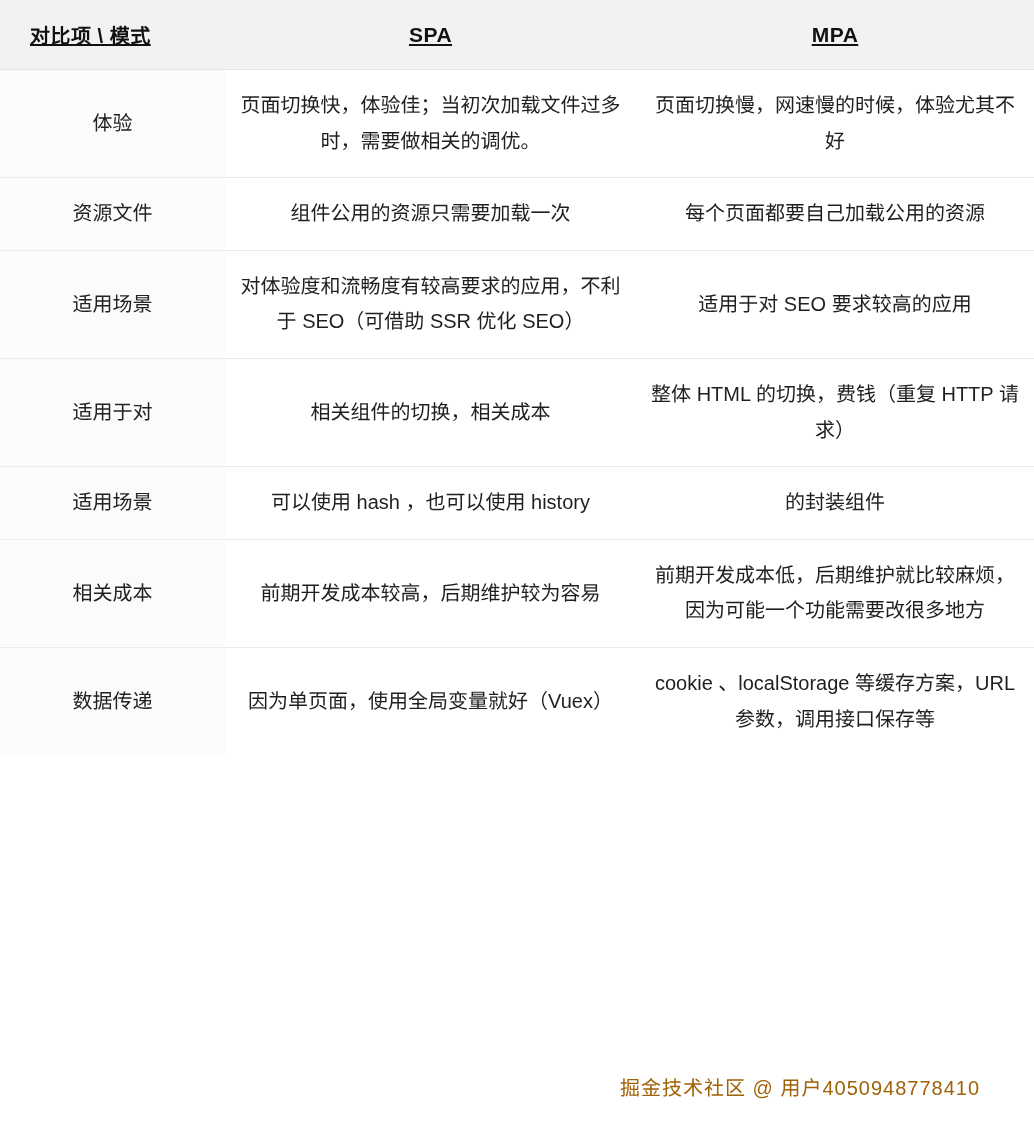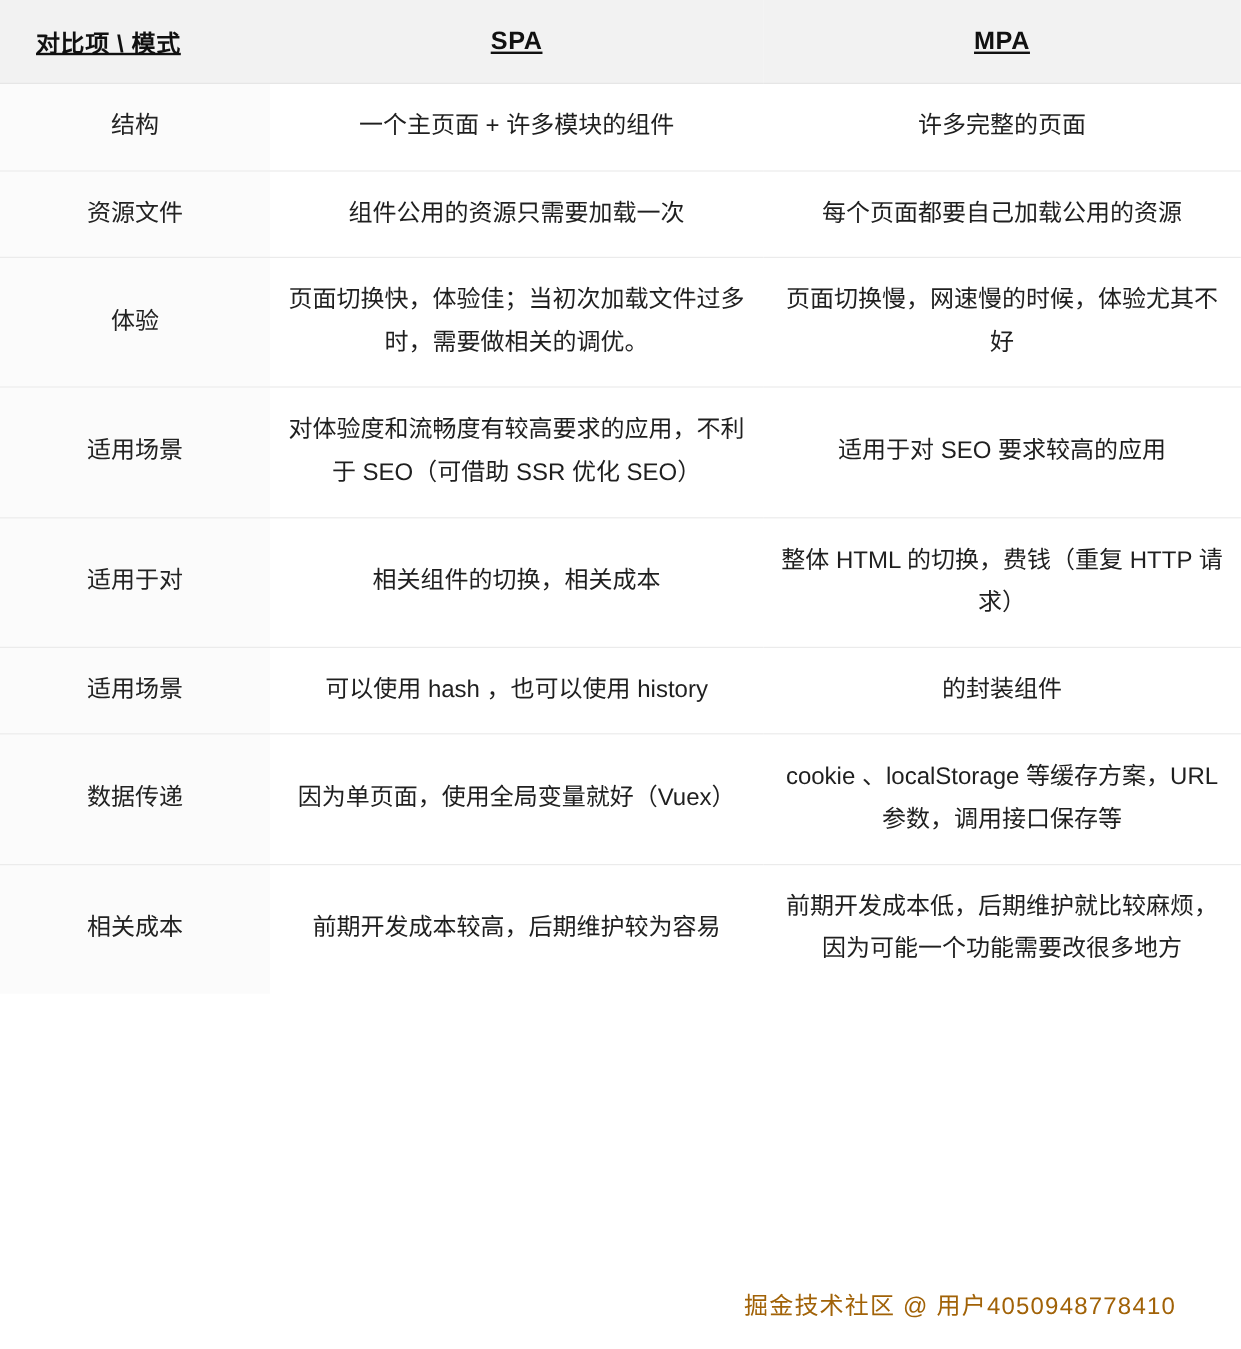--- a/index.html
+++ b/index.html
@@ -87,55 +87,50 @@
     </colgroup>
     <thead>
       <tr>
         <th class="first">对比项 \ 模式</th>
         <th>SPA</th>
         <th>MPA</th>
       </tr>
     </thead>
     <tbody>
       <tr>
-        <td class="label">结构</td>
-        <td>一个主页面 + 许多模块的组件</td>
-        <td>许多完整的页面</td>
+        <td class="label">体验</td>
+        <td>页面切换快，体验佳；当初次加载文件过多时，需要做相关的调优。</td>
+        <td>页面切换慢，网速慢的时候，体验尤其不好</td>
       </tr>
       <tr>
         <td class="label">资源文件</td>
         <td>组件公用的资源只需要加载一次</td>
         <td>每个页面都要自己加载公用的资源</td>
-      </tr>
-      <tr>
-        <td class="label">体验</td>
-        <td>页面切换快，体验佳；当初次加载文件过多时，需要做相关的调优。</td>
-        <td>页面切换慢，网速慢的时候，体验尤其不好</td>
       </tr>
       <tr>
         <td class="label">适用场景</td>
         <td>对体验度和流畅度有较高要求的应用，不利于 SEO（可借助 SSR 优化 SEO）</td>
         <td>适用于对 SEO 要求较高的应用</td>
       </tr>
       <tr>
         <td class="label">适用于对</td>
         <td>相关组件的切换，相关成本</td>
         <td>整体 HTML 的切换，费钱（重复 HTTP 请求）</td>
       </tr>
       <tr>
         <td class="label">适用场景</td>
         <td>可以使用 hash ，也可以使用 history</td>
         <td>的封装组件</td>
       </tr>
       <tr>
+        <td class="label">相关成本</td>
+        <td>前期开发成本较高，后期维护较为容易</td>
+        <td>前期开发成本低，后期维护就比较麻烦，因为可能一个功能需要改很多地方</td>
+      </tr>
+      <tr>
         <td class="label">数据传递</td>
         <td>因为单页面，使用全局变量就好（Vuex）</td>
         <td>cookie 、localStorage 等缓存方案，URL 参数，调用接口保存等</td>
-      </tr>
-      <tr>
-        <td class="label">相关成本</td>
-        <td>前期开发成本较高，后期维护较为容易</td>
-        <td>前期开发成本低，后期维护就比较麻烦，因为可能一个功能需要改很多地方</td>
       </tr>
     </tbody>
   </table>
   <div class="watermark">掘金技术社区 @ 用户4050948778410</div>
 </div>
 
 </body></html>

